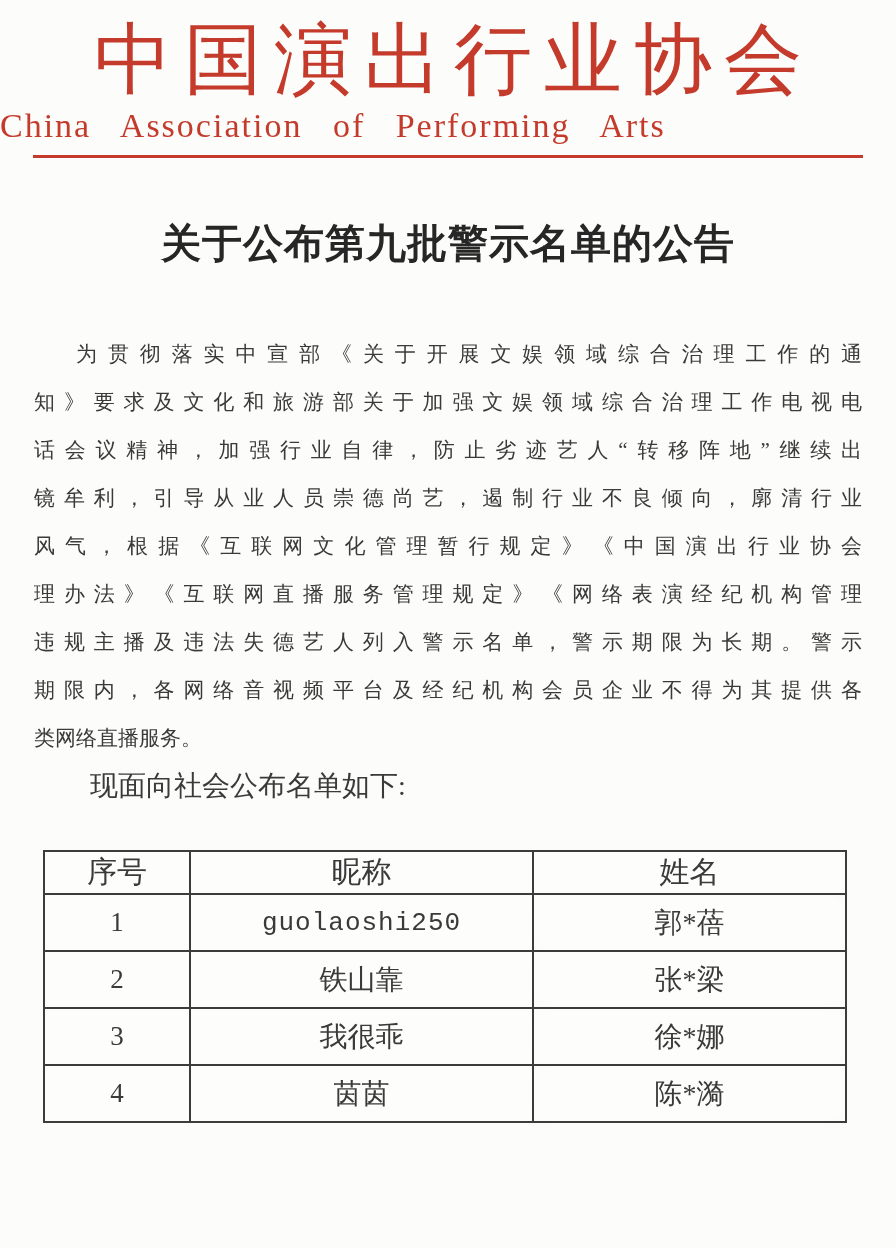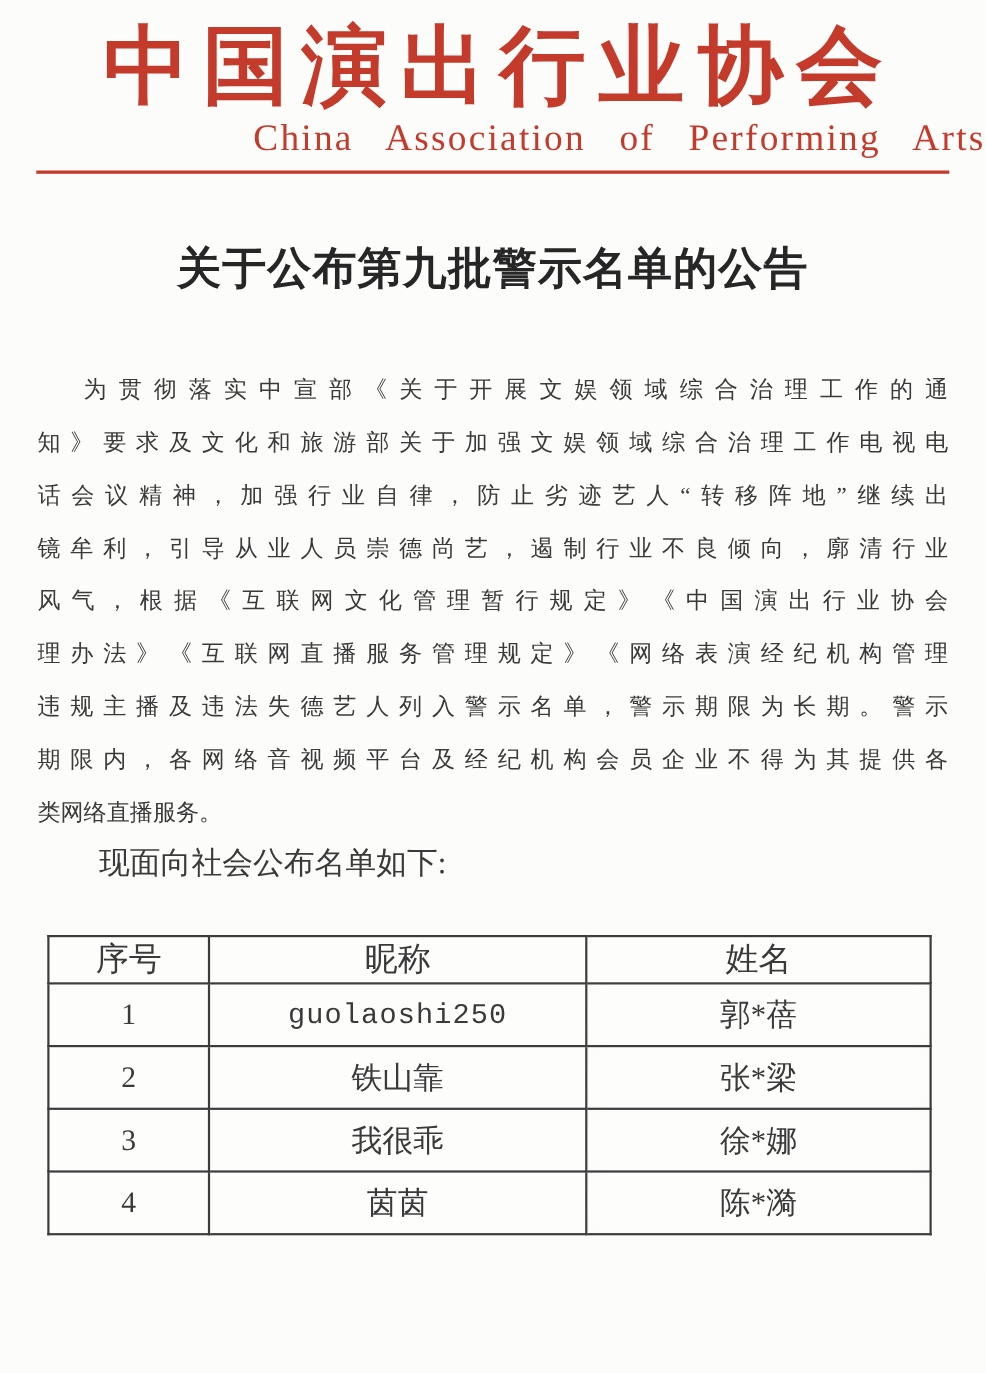--- a/index.html
+++ b/index.html
@@ -22,27 +22,27 @@
   }
   
   .org-cn{
     margin-top:16px;
     height:88px;line-height:88px;
     text-align:center;
     font-size:78px;
     letter-spacing:12px;
     padding-left:12px; 
     color:var(--accent);
-    font-weight:700;
+    font-weight:400;
     white-space:nowrap;
   }
   .org-en{
     margin-top:2px;
     height:40px;line-height:40px;
-    text-align:right;
+    text-align:left;
     font-size:34px;
     letter-spacing:2px;
     word-spacing:20px;
     color:var(--accent);
     white-space:nowrap;
   }
   .red-rule{
     margin:9px 33px 0 33px;
     height:3px;
     background:var(--accent);

